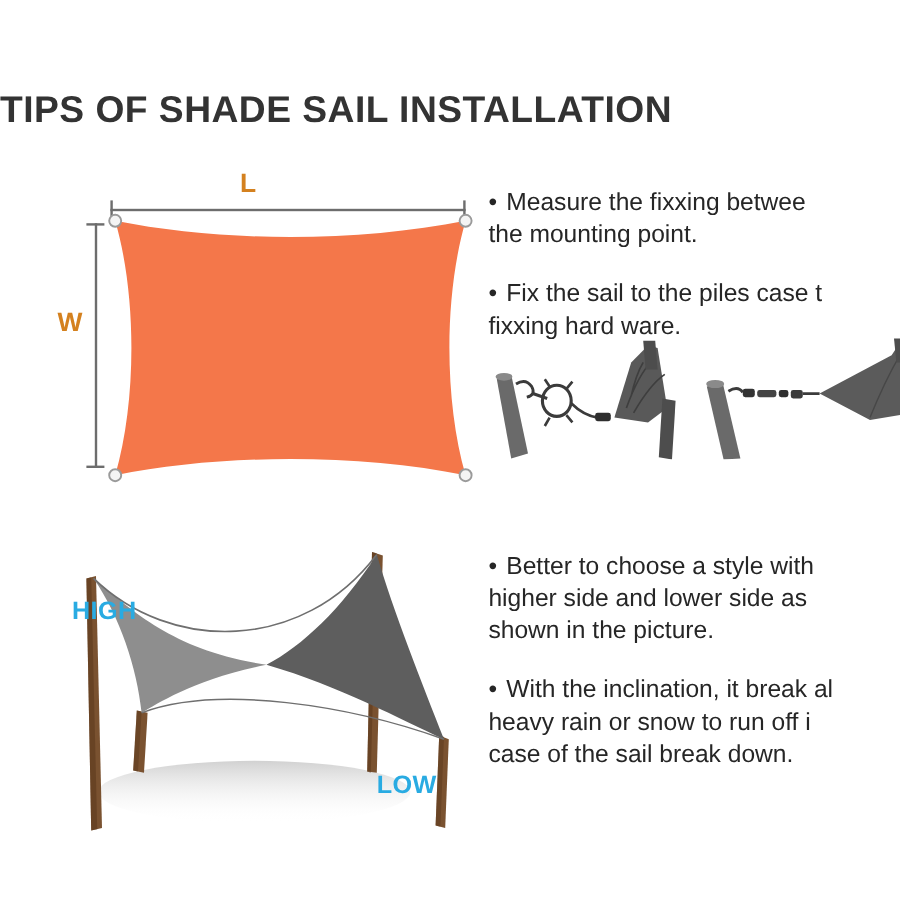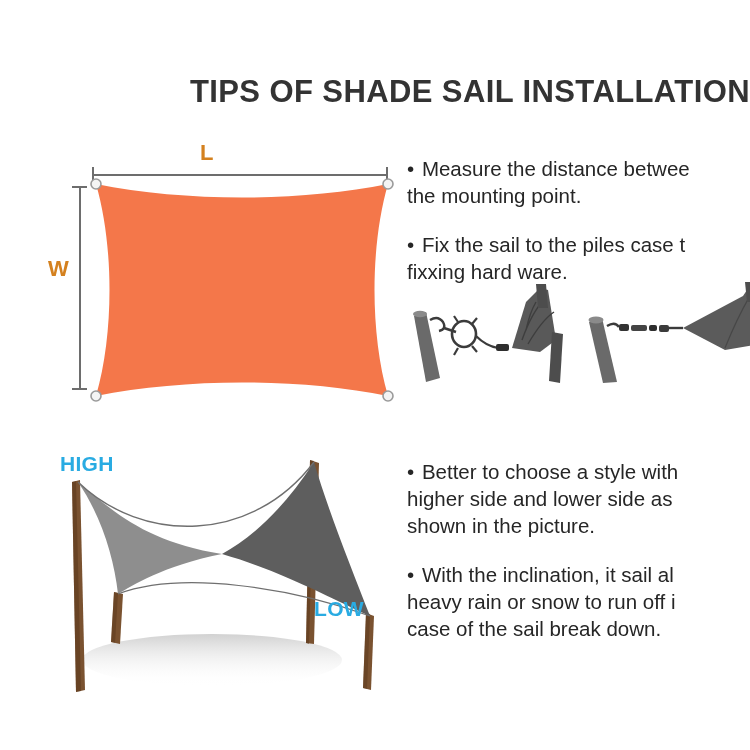--- a/index.html
+++ b/index.html
@@ -22,21 +22,21 @@
     background: #ffffff;
     overflow: hidden;
   }
 
   
   .title {
     position: absolute;
     top: 74px;
     left: 0;
     width: 750px;
-    text-align: right;
+    text-align: left;
     font-size: 31px;
     font-weight: bold;
     letter-spacing: 0.4px;
     color: #333333;
     font-family: "Liberation Sans", sans-serif;
     white-space: nowrap;
   }
 
   
   .panel-top {
@@ -112,20 +112,21 @@
     left: 22px; top: 8px;
     width: 390px; height: 280px;
   }
   .tag {
     position: absolute;
     font-weight: bold;
     font-size: 21px;
     color: #29ABE2;
     font-family: "Liberation Sans", sans-serif;
     letter-spacing: 0.3px;
+    margin-top: 46px;
   }
   .tag.high { left: 38px; top: 14px; }
   .tag.low  { left: 292px; top: 159px; }
 
   
   .text-col {
     position: absolute;
     color: #262626;
     font-size: 20.5px;
     line-height: 27px;
@@ -220,21 +221,21 @@
 
         <path d="M108 50 L168 18 L176 6 L186 10 L186 66 L150 72 Z" fill="#5b5b5b"></path>
         <path d="M150 70 q12 -30 26 -54" fill="none" stroke="#474747" stroke-width="1.2"></path>
 
         <path d="M170 4 L181 4 L183 24 L172 24 Z" fill="#4d4d4d"></path>
       </svg>
     </div>
 
     <div class="text-col text-top">
       <div class="bullet-item">
-        <span class="line"><span class="dot">•</span> <span>Measure the distance betwee</span></span>
+        <span class="line"><span class="dot">•</span> <span>Measure the fixxing betwee</span></span>
         <span class="line">the mounting point.</span>
       </div>
       <div class="bullet-item">
         <span class="line"><span class="dot">•</span> <span>Fix the sail to the piles case t</span></span>
         <span class="line">fixxing hard ware.</span>
       </div>
     </div>
   </div>
 
   <div class="panel-bottom">
@@ -282,20 +283,20 @@
       </svg>
     </div>
 
     <div class="text-col text-bottom">
       <div class="bullet-item">
         <span class="line"><span class="dot">•</span> <span>Better to choose a style with</span></span>
         <span class="line">higher side and lower side as</span>
         <span class="line">shown in the picture.</span>
       </div>
       <div class="bullet-item">
-        <span class="line"><span class="dot">•</span> <span>With the inclination, it sail al</span></span>
+        <span class="line"><span class="dot">•</span> <span>With the inclination, it break al</span></span>
         <span class="line">heavy rain or snow to run off i</span>
         <span class="line">case of the sail break down.</span>
       </div>
     </div>
   </div>
 
 </div>
 
 </body></html>

